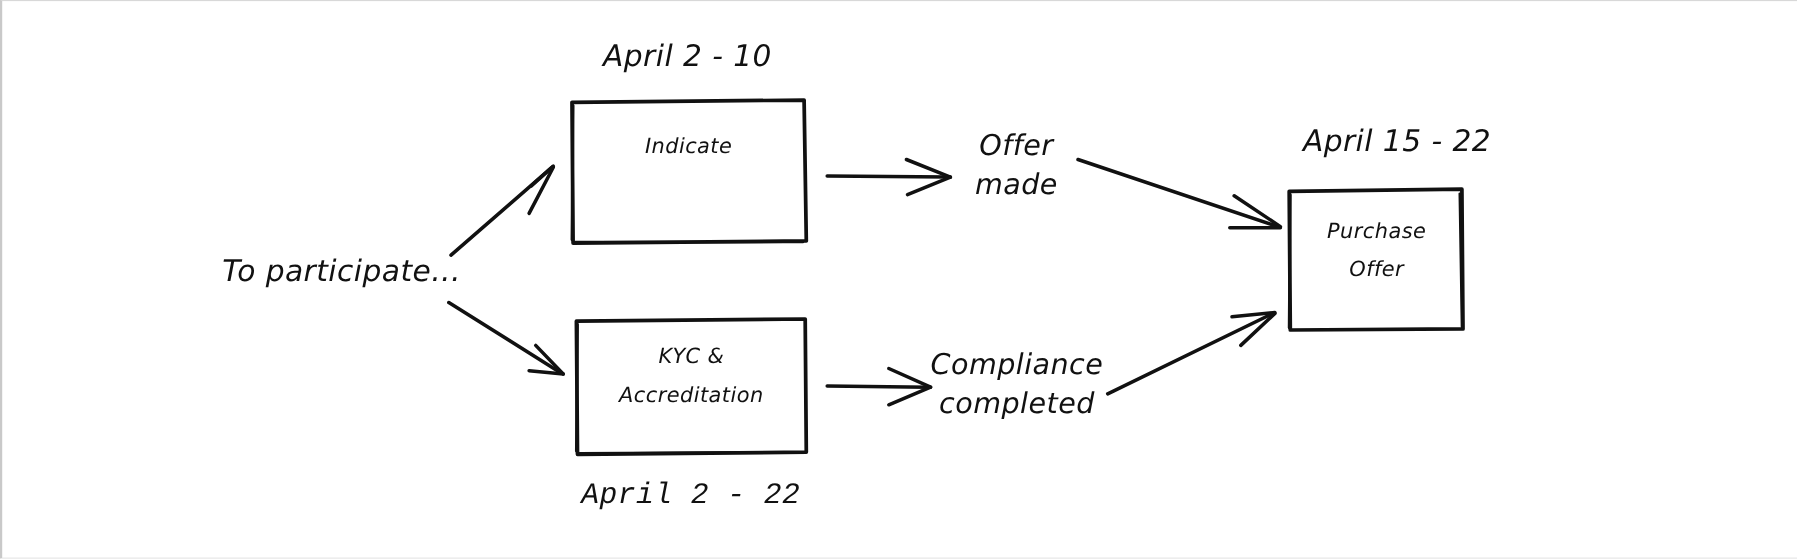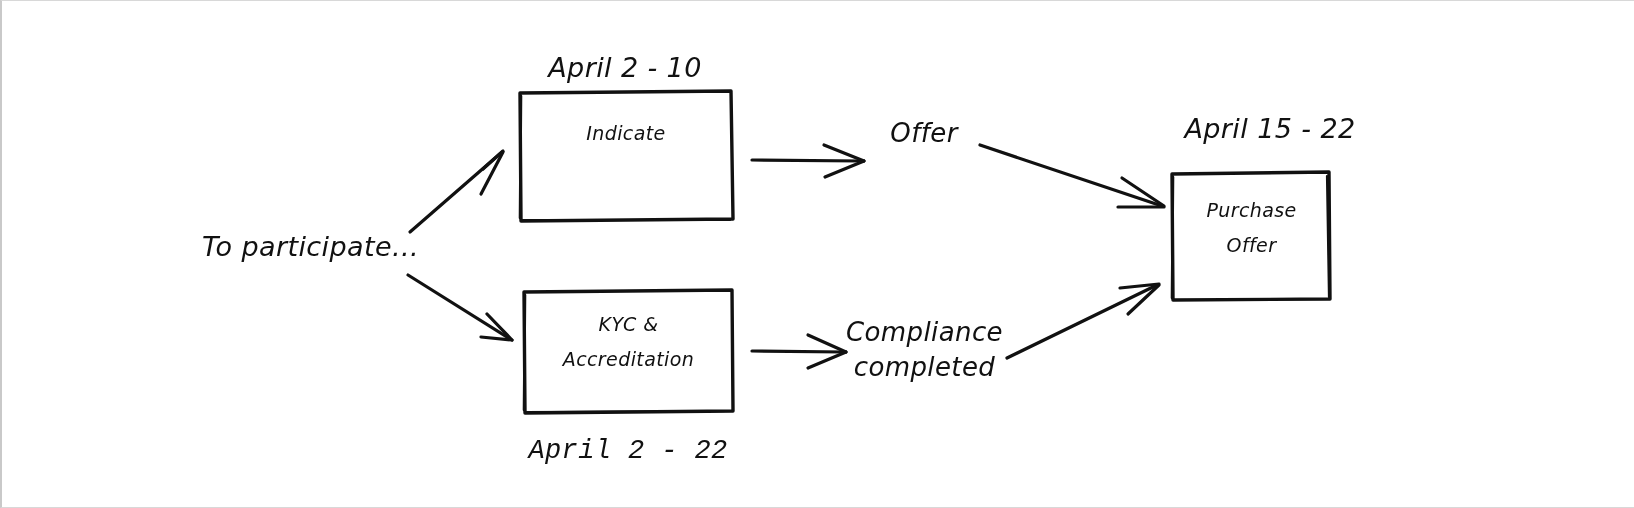--- a/index.html
+++ b/index.html
@@ -104,27 +104,28 @@
     </g>
 
     <g fill="none" stroke="#111111" stroke-width="3.2" stroke-linecap="round">
       <path d="M1007 358 L1157 285"></path>
       <path d="M1120 288 L1159 284"></path>
       <path d="M1128 314 L1159 285"></path>
     </g>
 
   </svg>
 
-  <div class="label date-label" style="left:505px; top:52px; width:240px;">April 2 - 10</div>
+  <div class="label date-label" style="left:505px; top:36px; width:240px;">April 2 - 10</div>
 
   <div class="label node-label" style="left:521px; top:122px; width:210px;">Indicate</div>
 
   <div class="label start-label" style="left:178px; top:231px; width:265px;">To participate...</div>
 
   <div class="label edge-label" style="left:858px; top:118px; width:132px;">Offer</div>
+  <div class="label edge-label" style="left:858px; top:153px; width:132px;">made</div>
 
   <div class="label date-label" style="left:1135px; top:113px; width:270px;">April 15 - 22</div>
 
   <div class="label node-label" style="left:1173px; top:199px; width:157px;">Purchase</div>
   <div class="label node-label" style="left:1173px; top:234px; width:157px;">Offer</div>
 
   <div class="label node-label" style="left:525px; top:313px; width:207px;">KYC &amp;</div>
   <div class="label node-label" style="left:520px; top:348px; width:217px;">Accreditation</div>
 
   <div class="label edge-label" style="left:832px; top:317px; width:185px;">Compliance</div>

